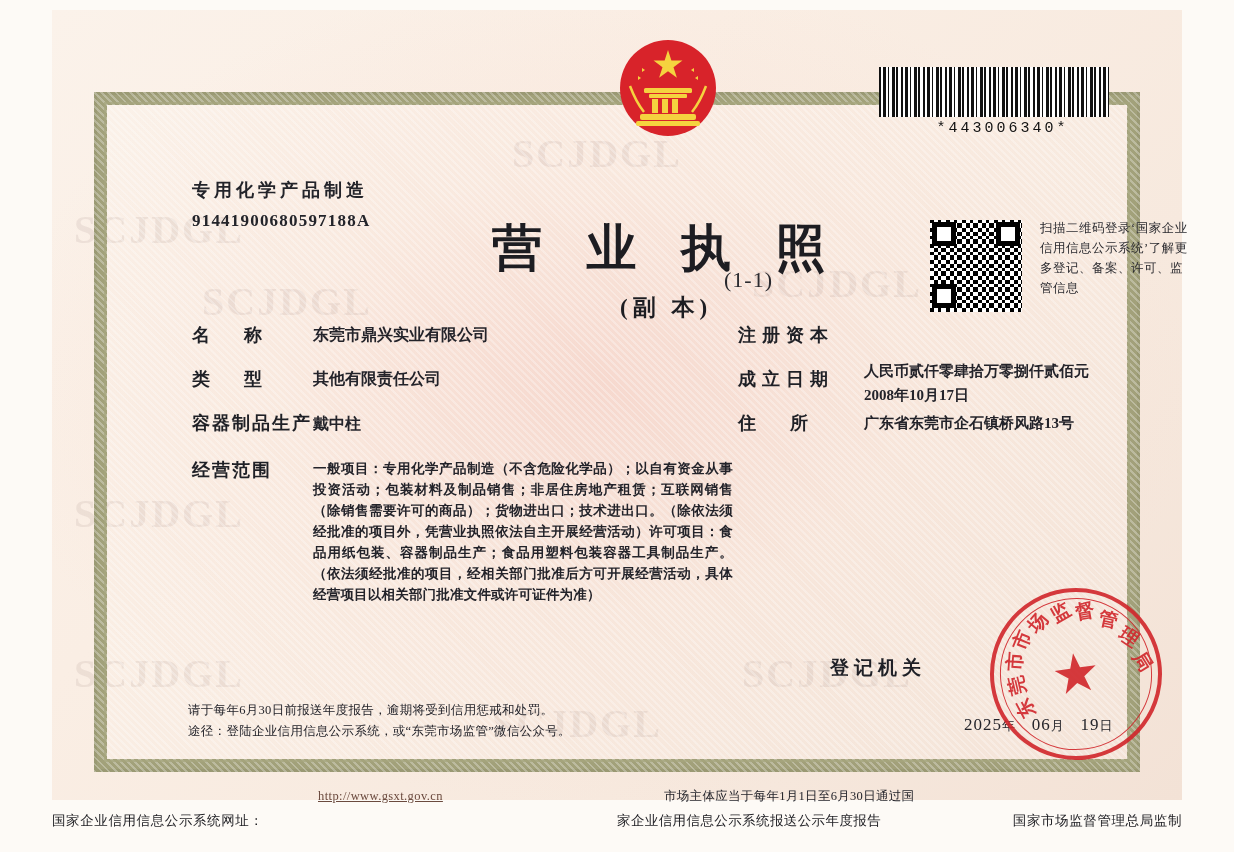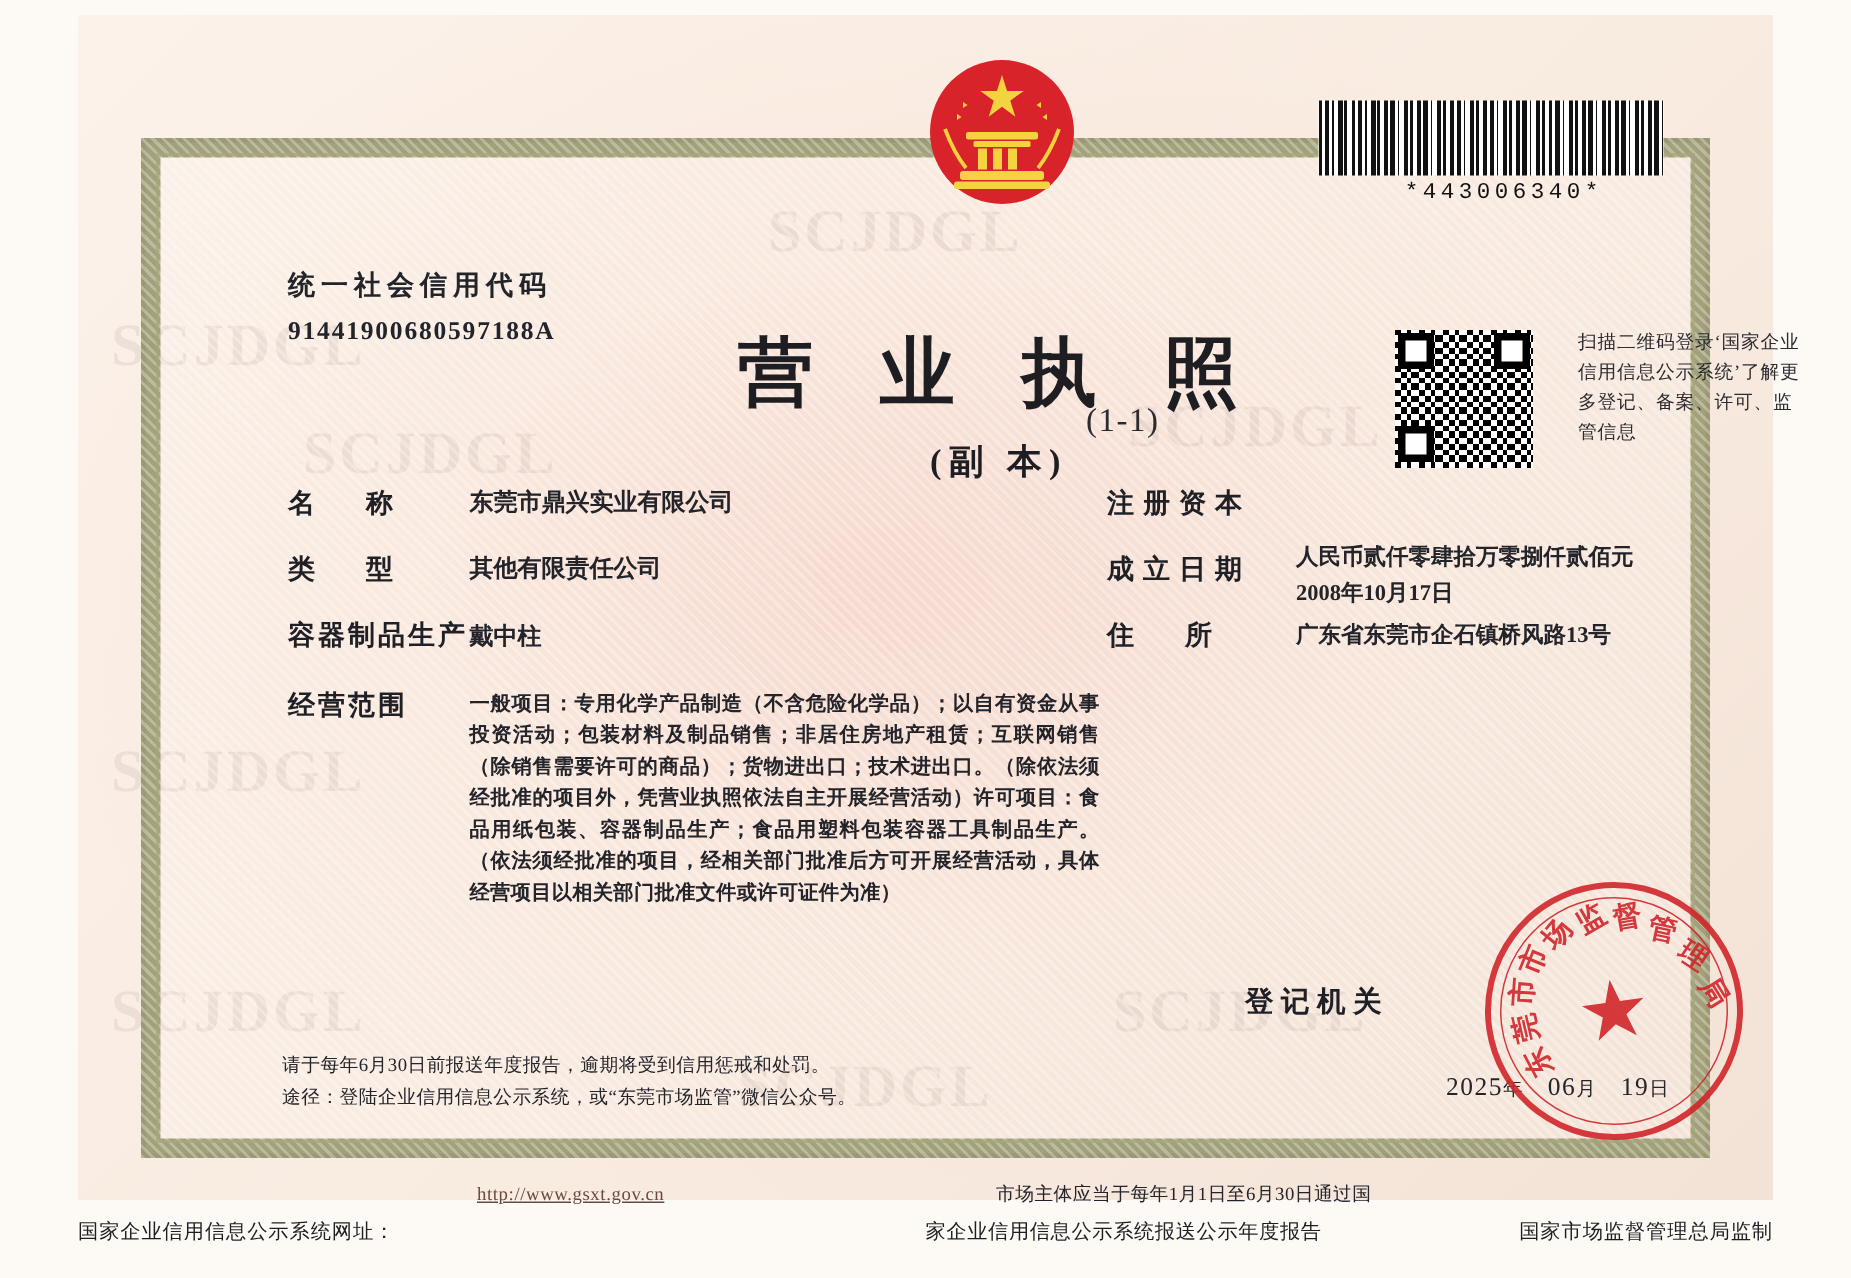--- a/index.html
+++ b/index.html
@@ -209,21 +209,20 @@
   }
   #qr-text {
     position: absolute;
     left: 988px;
     top: 208px;
     width: 148px;
     font-size: 12.5px;
     line-height: 20px;
     color: #2b2b30;
     letter-spacing: .5px;
-    margin-left: 12px;
   }
 
   
   .field-label {
     position: absolute;
     font-size: 18px;
     font-weight: bold;
     color: #1f2026;
     letter-spacing: 0;
     white-space: nowrap;
@@ -424,21 +423,21 @@
           <rect x="28" y="93" width="64" height="5" rx="2"></rect>
         </g>
         <g stroke="#f5d33f" stroke-width="2.5" fill="none">
           <path d="M22 58 q6 16 14 26"></path>
           <path d="M98 58 q-6 16 -14 26"></path>
         </g>
       </svg>
     </div>
 
     <div id="code-block">
-      <div id="code-label">统一社会信用代码</div>
+      <div id="code-label">专用化学产品制造</div>
       <div id="code-value">91441900680597188A</div>
     </div>
 
     <div id="title">营 业 执 照</div>
     <div id="title-sub1">(1-1)</div>
     <div id="title-sub2">(副 本)</div>
 
     <div id="qr"></div>
     <div id="qr-eye3"></div>
     <div id="qr-text">扫描二维码登录‘国家企业信用信息公示系统’了解更多登记、备案、许可、监管信息</div>

